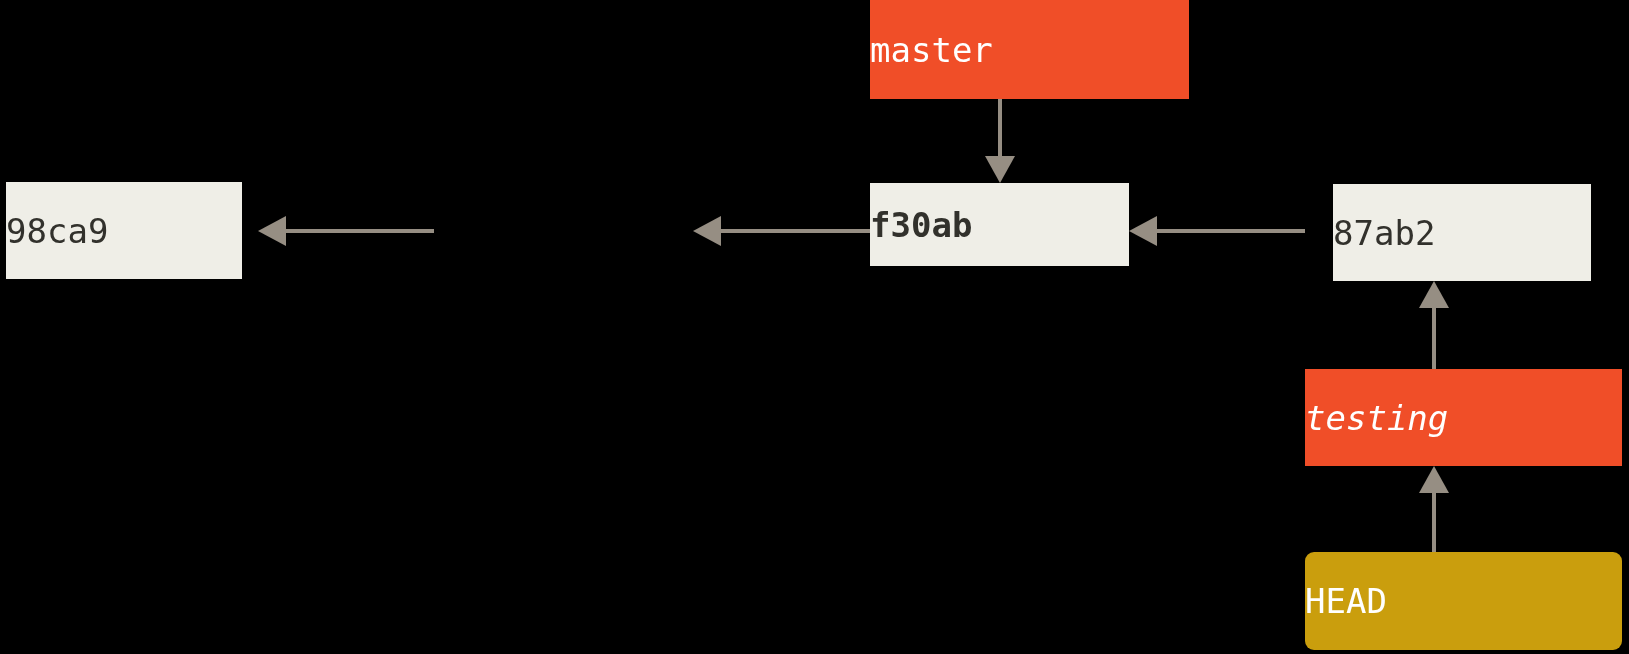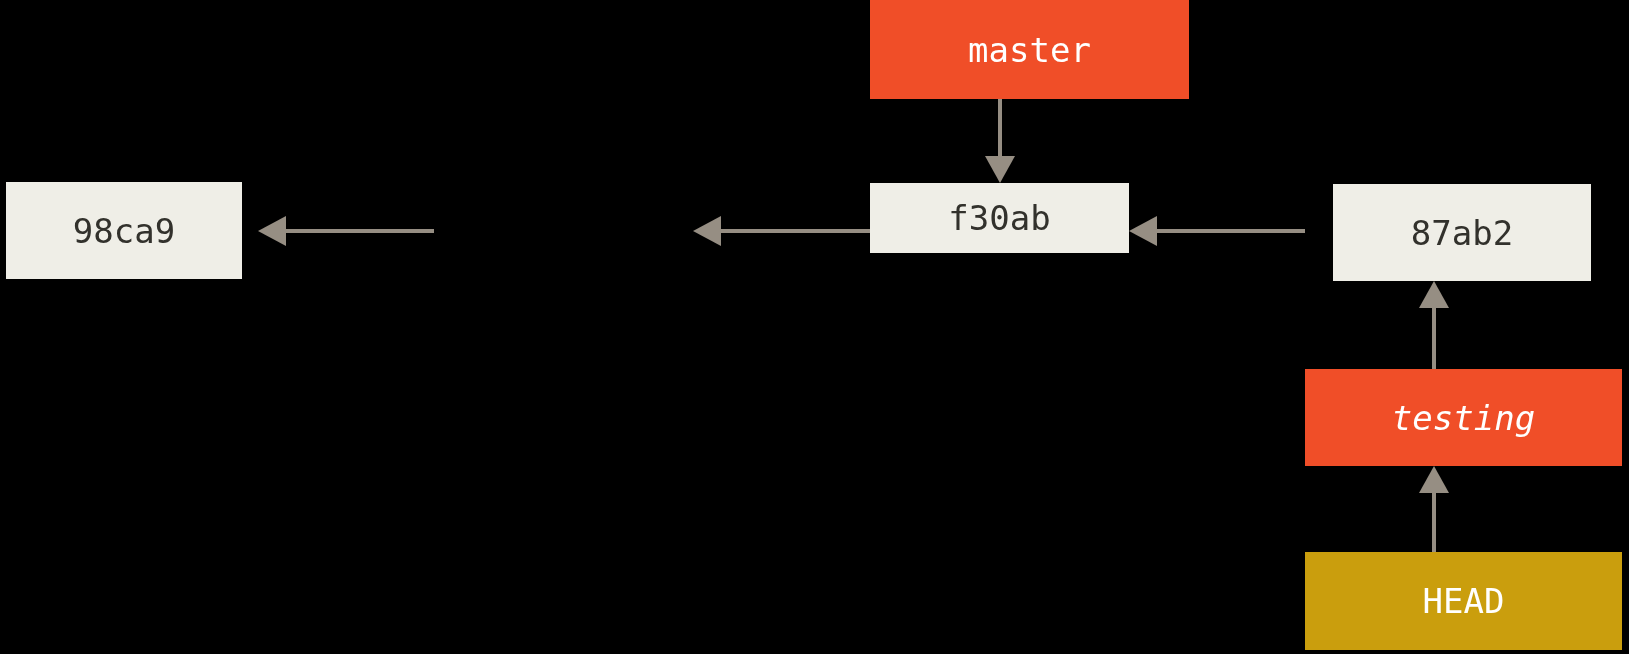--- a/index.html
+++ b/index.html
@@ -19,41 +19,42 @@
     width: 1629px;
     height: 654px;
     background: var(--background);
     overflow: hidden;
     font-family: "DejaVu Sans Mono", "Liberation Mono", monospace;
   }
   .node {
     position: absolute;
     display: flex;
     align-items: center;
-    justify-content: center;
+    justify-content: flex-start;
     font-size: 34px;
     line-height: 1;
   }
   .commit {
     background: var(--commit-box);
     color: var(--commit-text);
   }
   .branch {
     background: var(--branch-box);
     color: var(--branch-text);
   }
   .headlbl {
     background: var(--head-box);
     color: var(--head-text);
+    border-radius: 9px;
   }
   
   .n-master  { left: 870px;  top: 0;     width: 319px; height: 99px; }
   .n-98ca9   { left: 6px;      top: 182px; width: 236px; height: 97px; }
   .n-34ac2   { left: 434px;  top: 182px; width: 259px; height: 98px; }
-  .n-f30ab   { left: 870px;  top: 183px; width: 259px; height: 70px; }
+  .n-f30ab   { left: 870px;  top: 183px; width: 259px; height: 83px; font-weight: bold; }
   .n-87ab2   { left: 1305px; top: 184px; width: 258px; height: 97px; margin-left: 28px; }
   .n-testing { left: 1305px; top: 369px; width: 317px; height: 97px; font-style: italic; }
   .n-head    { left: 1305px; top: 552px; width: 317px; height: 98px; }
 
   
   .shaft { position: absolute; background: var(--arrow); }
   .ahead { position: absolute; width: 0; height: 0; }
   .ahead.left  { border-top: 15px solid transparent; border-bottom: 15px solid transparent; border-right: 28px solid var(--arrow); }
   .ahead.down  { border-left: 15px solid transparent; border-right: 15px solid transparent; border-top: 27px solid var(--arrow); }
   .ahead.up    { border-left: 15px solid transparent; border-right: 15px solid transparent; border-bottom: 27px solid var(--arrow); }

